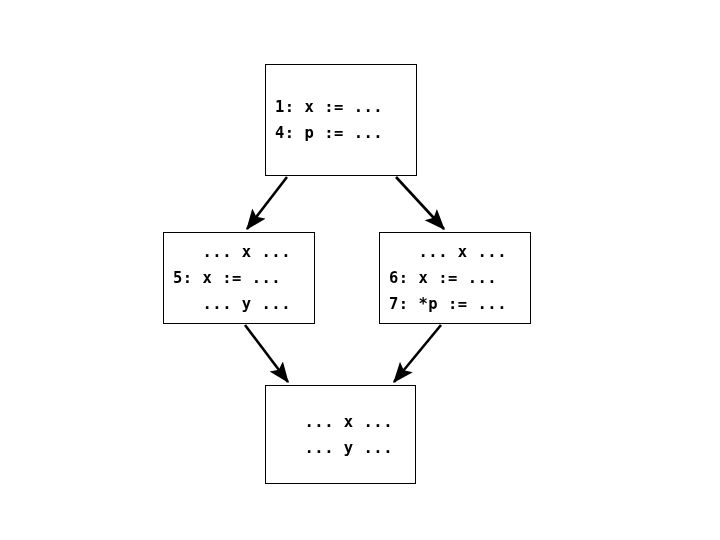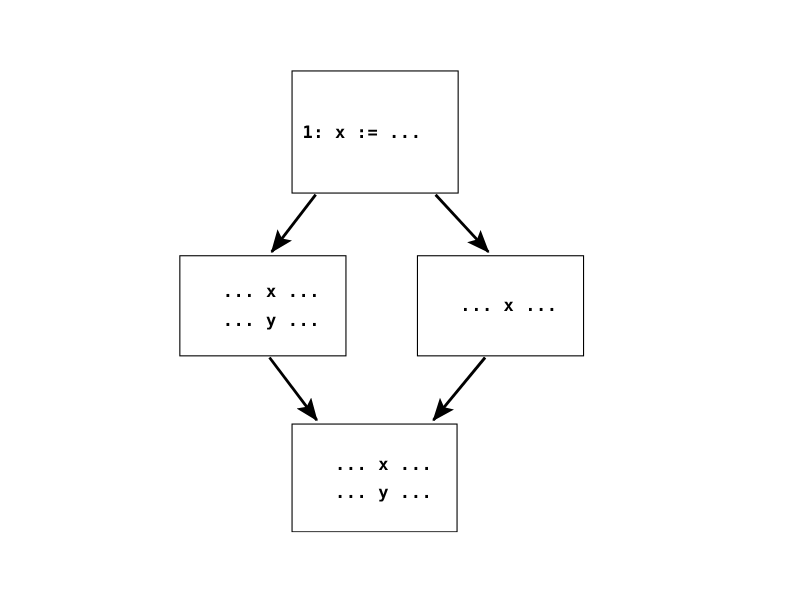--- a/index.html
+++ b/index.html
@@ -63,29 +63,33 @@
     <g id="edge-group" stroke="#000000" stroke-width="2.6" fill="none">
         <line x1="287" y1="177" x2="247" y2="229" marker-end="url(#arrowhead)"></line>
         <line x1="396" y1="177" x2="444" y2="229" marker-end="url(#arrowhead)"></line>
         <line x1="245" y1="325" x2="288" y2="382" marker-end="url(#arrowhead)"></line>
         <line x1="441" y1="325" x2="394" y2="382" marker-end="url(#arrowhead)"></line>
       </g>
   </svg>
 
   <div class="node" id="node-entry">
     <div class="code-line">1: x := ...</div>
+    <div class="code-line">4: p := ...</div>
   </div>
 
   <div class="node" id="node-left">
     <div class="code-line">   ... x ...</div>
+    <div class="code-line">5: x := ...</div>
     <div class="code-line">   ... y ...</div>
   </div>
 
   <div class="node" id="node-right">
     <div class="code-line">   ... x ...</div>
+    <div class="code-line">6: x := ...</div>
+    <div class="code-line">7: *p := ...</div>
   </div>
 
   <div class="node" id="node-merge">
     <div class="code-line">   ... x ...</div>
     <div class="code-line">   ... y ...</div>
   </div>
 
 </div>
 
 </body></html>

